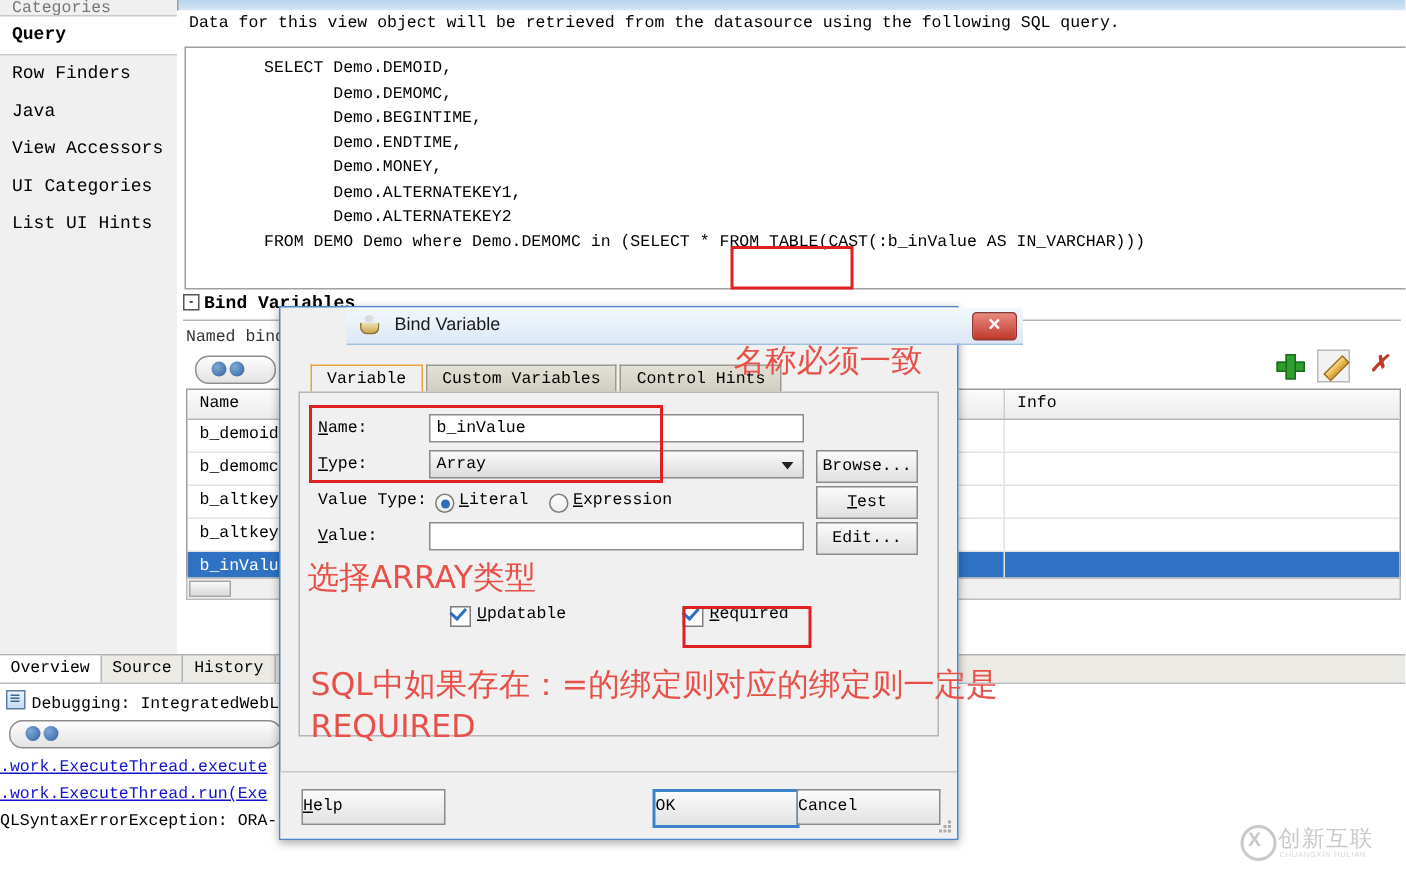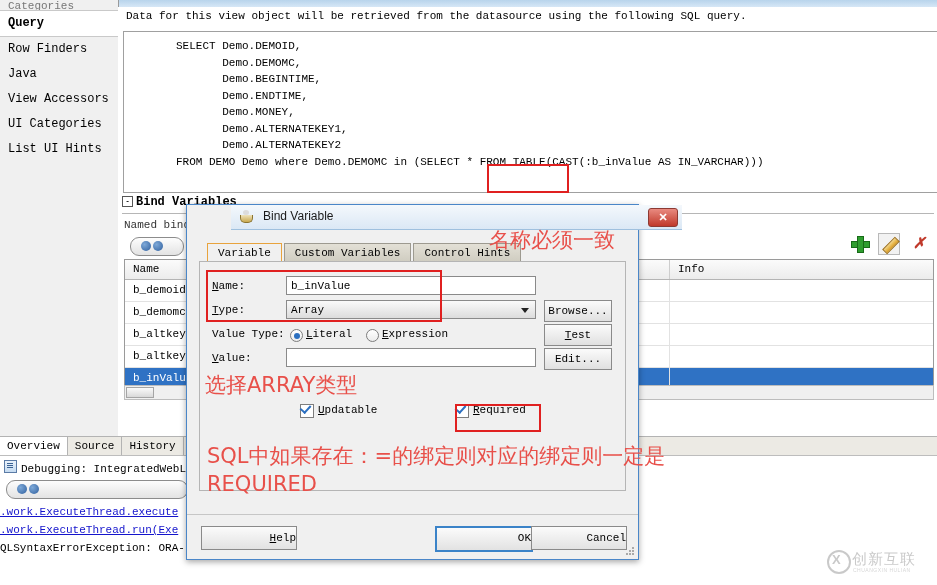--- a/index.html
+++ b/index.html
@@ -138,21 +138,21 @@
   .radio.on:after{content:"";position:absolute;left:2.5px;top:2.5px;width:6px;height:6px;border-radius:50%;
      background:#2b6fc0;}
   .chk{position:absolute;width:12px;height:12px;border:1px solid #7d7d7d;background:#fff;}
   .chk.on:after{content:"";position:absolute;left:1px;top:-2px;width:5px;height:8px;
      border:solid #2b6fc0;border-width:0 2px 2px 0;transform:rotate(42deg);}
 
   .dlgfooter{position:absolute;left:0;bottom:0;width:451px;height:44px;
      border-top:1px solid #c6c6c6;background:#f0f0f0;}
   .fbtn{position:absolute;top:11px;height:22px;width:94px;
      background:linear-gradient(to bottom,#fbfbfb,#e2e2e2);border:1px solid #8a8a8a;
-     font-size:11px;line-height:22px;text-align:right;color:#000;}
+     font-size:11px;line-height:22px;text-align:left;color:#000;}
   .fbtn.def{border:2px solid #3b83c8;line-height:20px;}
   .grip{position:absolute;right:3px;bottom:2px;width:10px;height:10px;}
   .grip i{position:absolute;width:2px;height:2px;background:#a9a9a9;display:block;}
 
   
   .redbox{position:absolute;border:2px solid #e02020;}
   .cn{position:absolute;color:#e8504a;font-family:"DejaVu Sans","Liberation Sans",sans-serif;
      white-space:nowrap;}
 
   

